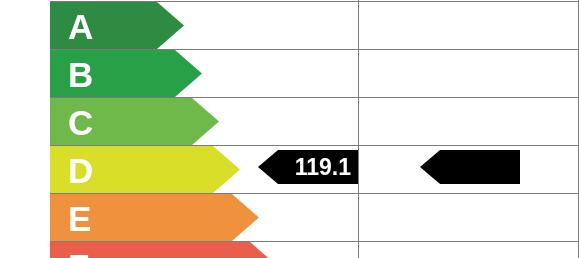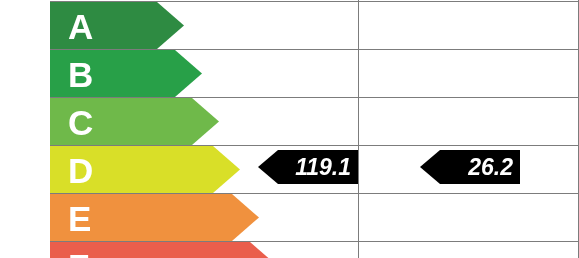--- a/index.html
+++ b/index.html
@@ -62,21 +62,20 @@
     font-family: "Liberation Sans", sans-serif;
     z-index: 3;
     letter-spacing: 0px;
   }
 
   
   .marker {
     position: absolute;
     height: 34px;
     z-index: 4;
-    font-style: italic;
   }
   .marker-shape {
     position: absolute;
     inset: 0;
   }
   .marker-text {
     position: absolute;
     right: 7px;
     top: 50%;
     transform: translateY(-50%);
@@ -149,16 +148,15 @@
     <svg class="marker-shape" width="100" height="34" viewBox="0 0 100 34" preserveAspectRatio="none">
       <polygon points="0,17 20,0 100,0 100,34 20,34" fill="#000000"></polygon>
     </svg>
     <span class="marker-text">119.1</span>
   </div>
 
   <div class="marker" style="left:420px;top:150px;width:100px;">
     <svg class="marker-shape" width="100" height="34" viewBox="0 0 100 34" preserveAspectRatio="none">
       <polygon points="0,17 20,0 100,0 100,34 20,34" fill="#000000"></polygon>
     </svg>
-    <span class="marker-text">26.2</span>
   </div>
 
 </div>
 
 </body></html>

